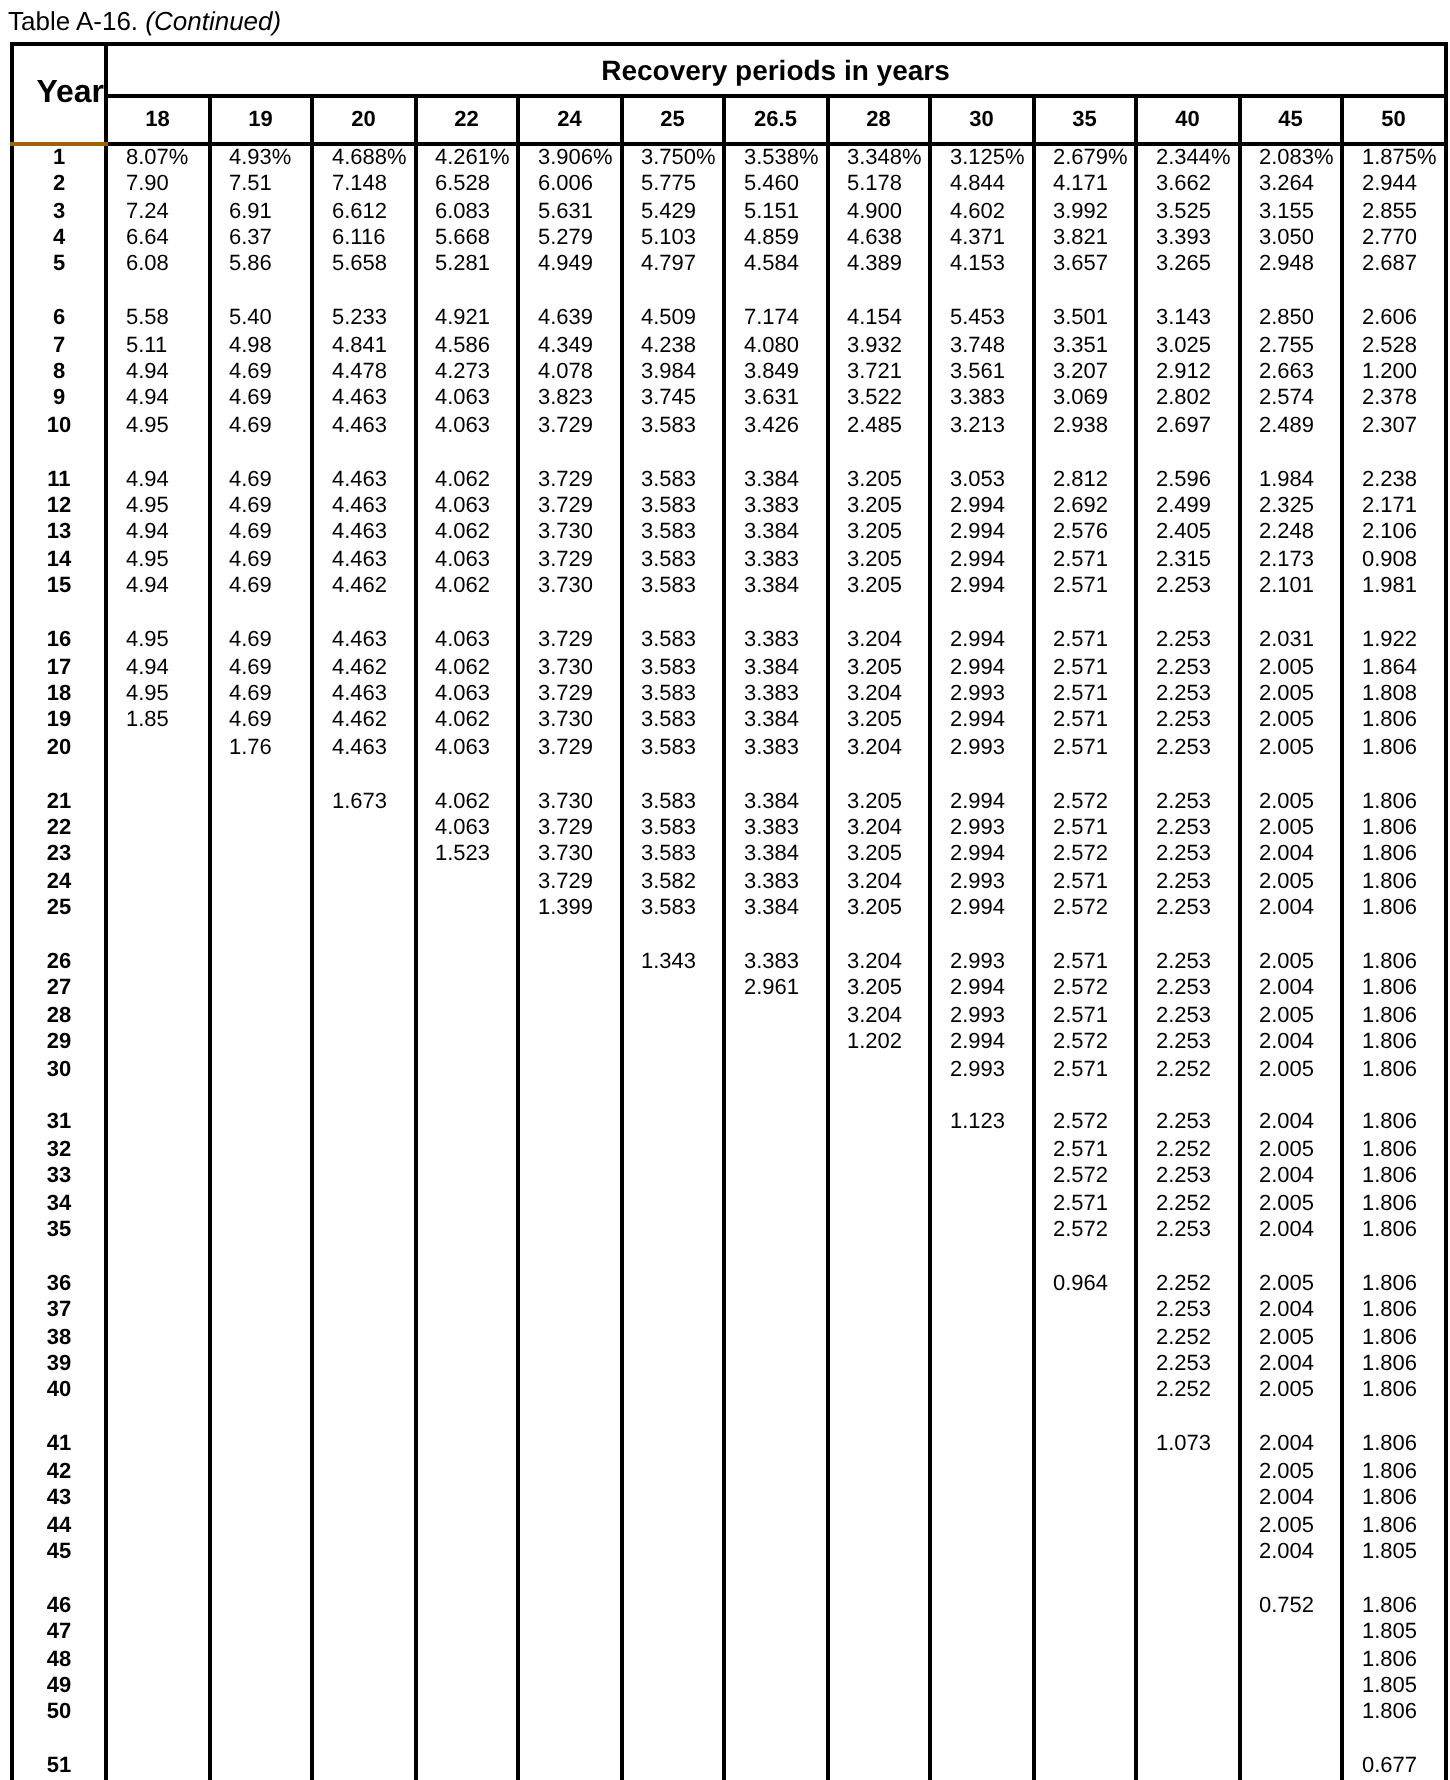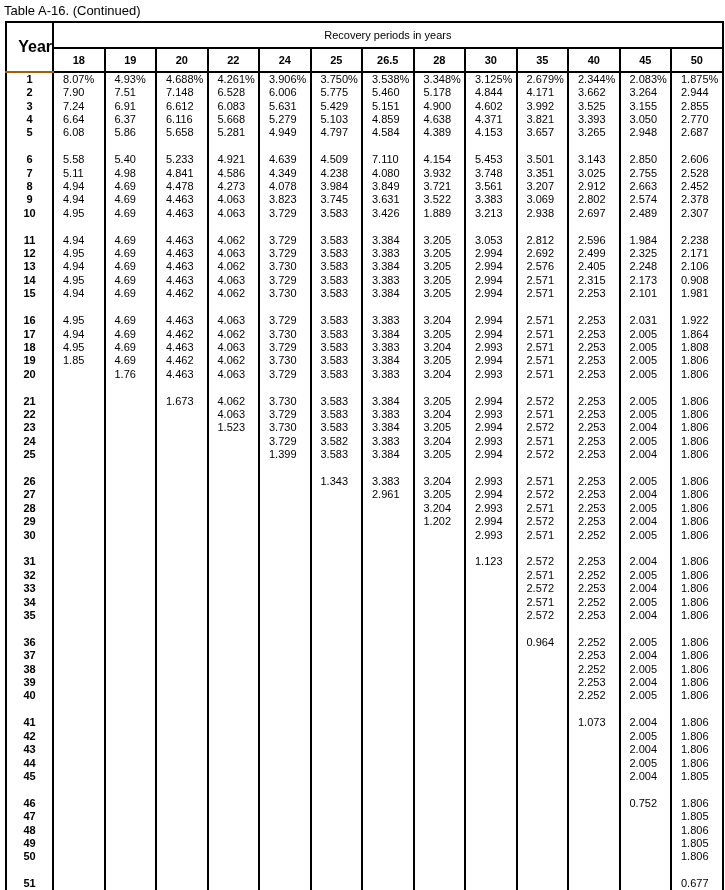--- a/index.html
+++ b/index.html
@@ -9,21 +9,21 @@
     font-family: "Liberation Sans", sans-serif;
     color: #000;
     overflow: hidden;
   }
   .title {
     margin: 3px 0 2px 4px;
     font-size: 13px;
     height: 16px;
     white-space: nowrap;
   }
-  .title .cont { }
+  .title .cont { font-style: italic; }
 
   table.rate-table {
     border-collapse: collapse;
     table-layout: fixed;
     margin-left: 5px;
     width: 716px;
     border: 2px solid #000;
     border-bottom: 3px solid #000;
   }
   .rate-table th, .rate-table td {
@@ -35,22 +35,22 @@
   }
   .year-h {
     font-size: 16px;
     font-weight: bold;
     text-align: right;
     vertical-align: middle;
     border-bottom: 2px solid #a16207;
   }
   .span-h {
     height: 24px;
-    font-size: 11px;
-    font-weight: normal;
+    font-size: 14px;
+    font-weight: bold;
     text-align: center;
     vertical-align: middle;
     border-bottom: 2px solid #000;
   }
   .col-h {
     height: 22px;
     font-size: 11px;
     font-weight: bold;
     text-align: center;
     vertical-align: middle;
@@ -206,21 +206,21 @@
         <td class="val"></td>
       </tr>
       <tr>
         <td class="year">6</td>
         <td class="val">5.58</td>
         <td class="val">5.40</td>
         <td class="val">5.233</td>
         <td class="val">4.921</td>
         <td class="val">4.639</td>
         <td class="val">4.509</td>
-        <td class="val">7.110</td>
+        <td class="val">7.174</td>
         <td class="val">4.154</td>
         <td class="val">5.453</td>
         <td class="val">3.501</td>
         <td class="val">3.143</td>
         <td class="val">2.850</td>
         <td class="val">2.606</td>
       </tr>
       <tr>
         <td class="year">7</td>
         <td class="val">5.11</td>
@@ -244,21 +244,21 @@
         <td class="val">4.478</td>
         <td class="val">4.273</td>
         <td class="val">4.078</td>
         <td class="val">3.984</td>
         <td class="val">3.849</td>
         <td class="val">3.721</td>
         <td class="val">3.561</td>
         <td class="val">3.207</td>
         <td class="val">2.912</td>
         <td class="val">2.663</td>
-        <td class="val">2.452</td>
+        <td class="val">1.200</td>
       </tr>
       <tr>
         <td class="year">9</td>
         <td class="val">4.94</td>
         <td class="val">4.69</td>
         <td class="val">4.463</td>
         <td class="val">4.063</td>
         <td class="val">3.823</td>
         <td class="val">3.745</td>
         <td class="val">3.631</td>
@@ -271,21 +271,21 @@
       </tr>
       <tr>
         <td class="year">10</td>
         <td class="val">4.95</td>
         <td class="val">4.69</td>
         <td class="val">4.463</td>
         <td class="val">4.063</td>
         <td class="val">3.729</td>
         <td class="val">3.583</td>
         <td class="val">3.426</td>
-        <td class="val">1.889</td>
+        <td class="val">2.485</td>
         <td class="val">3.213</td>
         <td class="val">2.938</td>
         <td class="val">2.697</td>
         <td class="val">2.489</td>
         <td class="val">2.307</td>
       </tr>
       <tr>
         <td class="year"></td>
         <td class="val"></td>
         <td class="val"></td>

